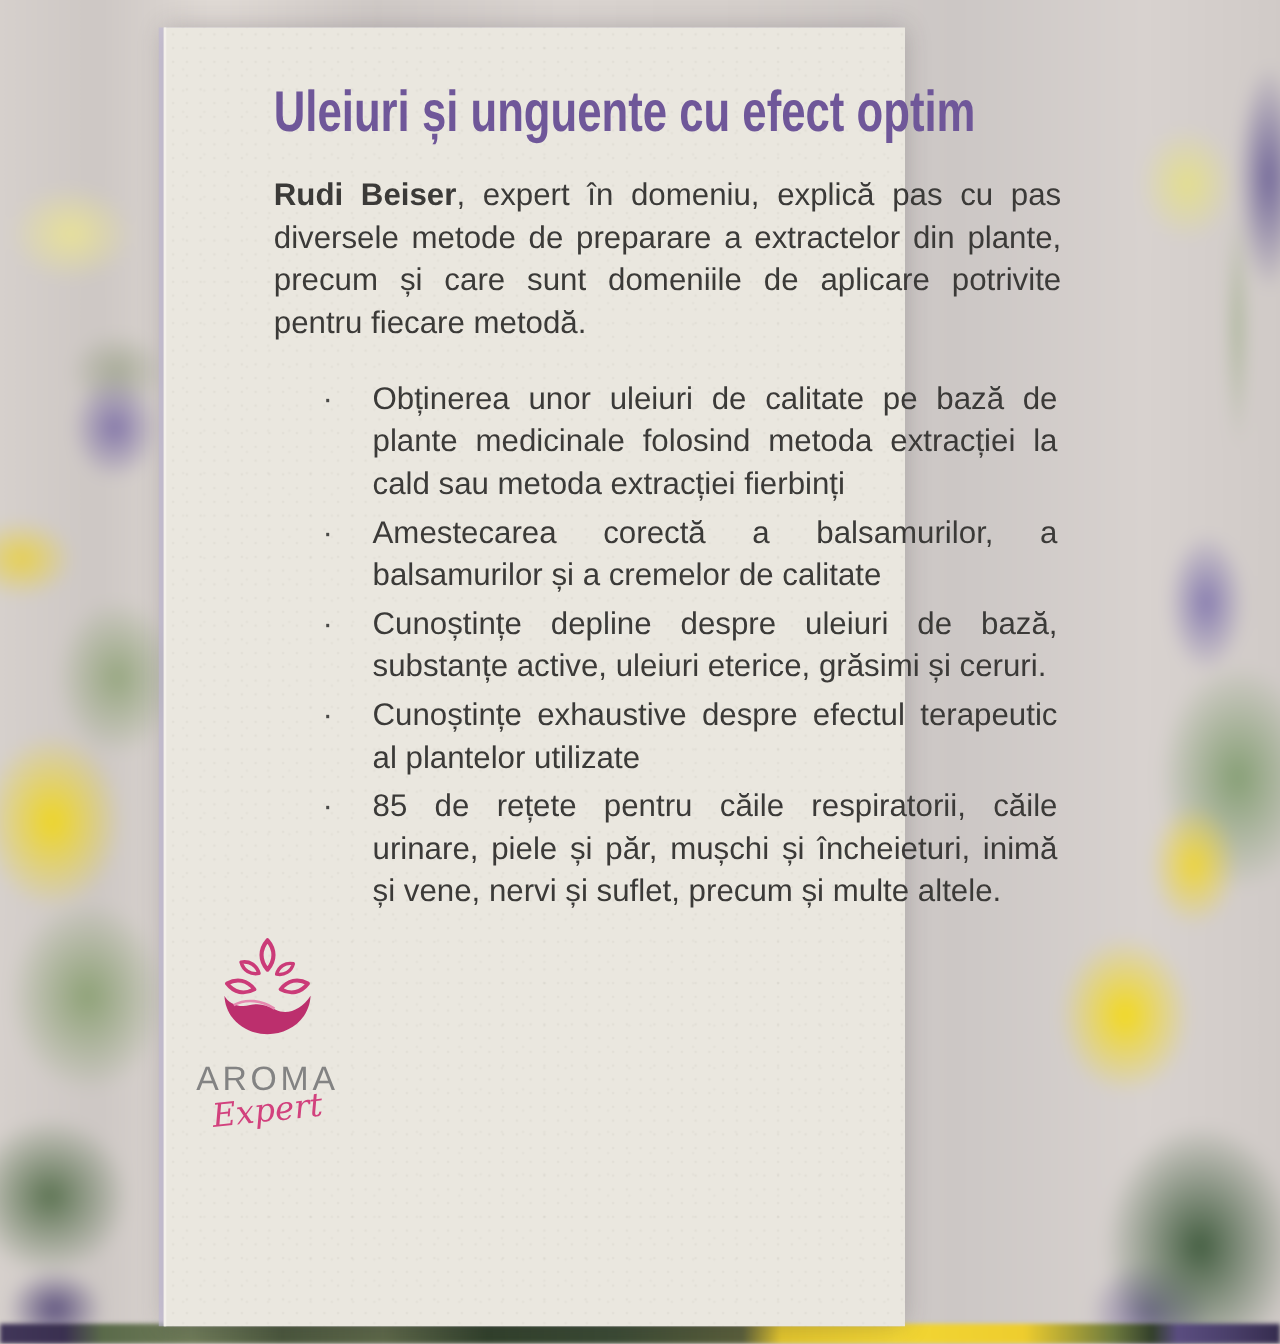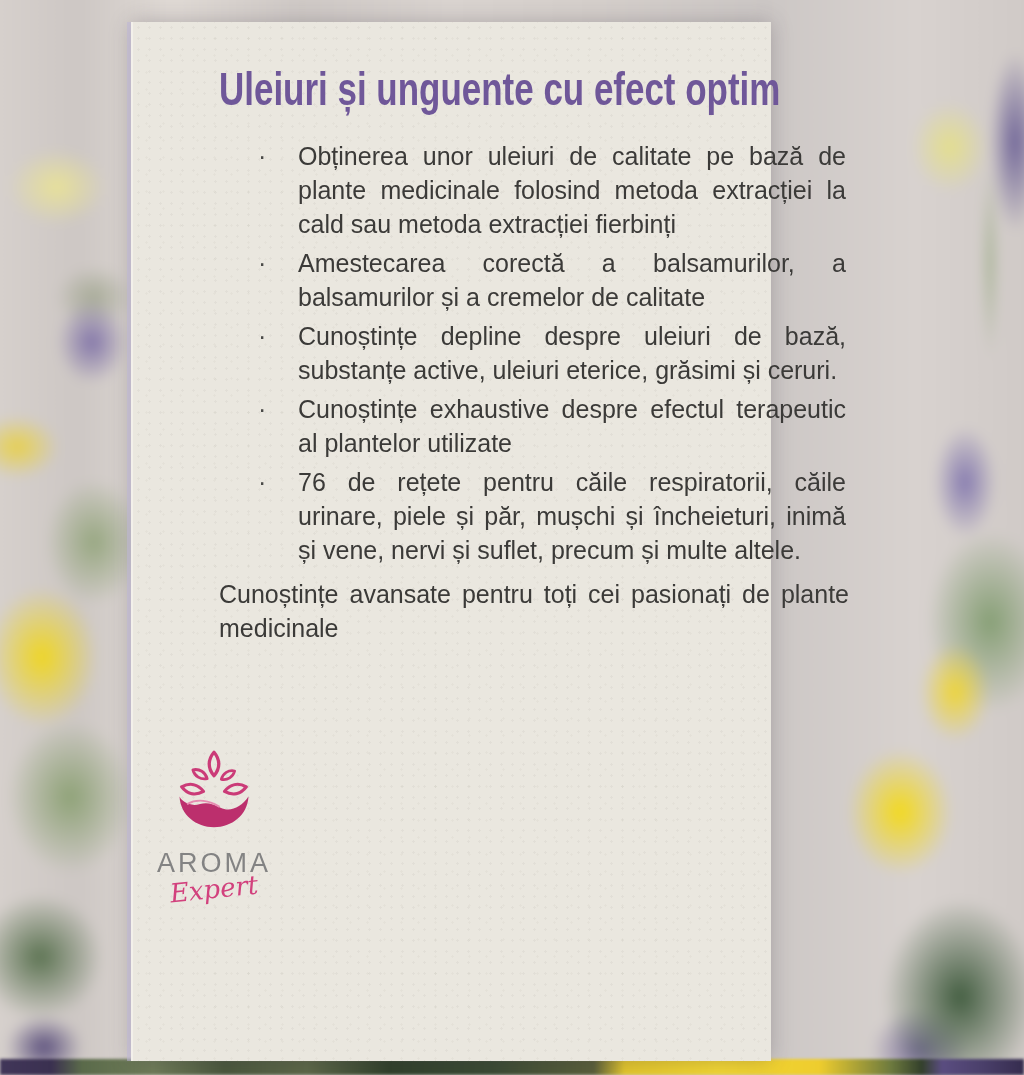--- a/index.html
+++ b/index.html
@@ -37,21 +37,21 @@
   .strip{
     position:absolute;left:0;right:0;top:1059px;height:16px;
     filter:blur(1.5px);
     background:linear-gradient(90deg,
       #413659 0%,#3a3050 5%,#5a6a4a 8%,#6f7c58 15%,#4a573c 22%,#5d6848 30%,
       #30402a 38%,#3a4a33 48%,#5a5f3a 58%,#e3c62c 61%,#f2d633 70%,#eecd2e 80%,
       #6d7a3e 87%,#33402b 90%,#5a4d80 92%,#4a3f6a 96%,#352c4e 100%);
   }
   
   .card{
-    position:absolute;left:131px;top:22px;width:640px;height:1039px;
+    position:absolute;left:131px;top:22px;width:593px;height:1039px;
     background-color:#eae7df;
     background-image:
       radial-gradient(rgba(90,85,70,.055) 1px, transparent 1.3px),
       radial-gradient(rgba(90,85,70,.04) 1px, transparent 1.3px);
     background-size:11px 11px,17px 17px;
     background-position:0 0,5px 8px;
     border-left:2px solid #f3f0ea;
     box-shadow:-4px 0 0 rgba(190,182,215,.55), 0 0 20px rgba(60,55,70,.28);
     padding-top:44px;box-sizing:border-box;
   }
@@ -98,30 +98,30 @@
 </head>
 <body>
 
 <div class="photo"></div>
 <div class="strip"></div>
 
 <div class="card">
   <h1 class="heading">Uleiuri și unguente cu efect optim</h1>
 
 
+  <p class="para p2"><span class="bold">Rudi Beiser</span><span>, expert în domeniu, explică pas cu pas diversele metode de preparare a extractelor din plante, precum și care sunt domeniile de aplicare potrivite pentru fiecare metodă.</span></p>
 
   <ul class="benefits">
     <li><span class="dot">·</span><span>Obținerea unor uleiuri de calitate pe bază de plante medicinale folosind metoda extracției la cald sau metoda extracției fierbinți</span></li>
     <li><span class="dot">·</span><span>Amestecarea corectă a balsamurilor, a balsamurilor și a cremelor de calitate</span></li>
     <li><span class="dot">·</span><span>Cunoștințe depline despre uleiuri de bază, substanțe active, uleiuri eterice, grăsimi și ceruri.</span></li>
     <li><span class="dot">·</span><span>Cunoștințe exhaustive despre efectul terapeutic al plantelor utilizate</span></li>
-    <li><span class="dot">·</span><span>76 de rețete pentru căile respiratorii, căile urinare, piele și păr, mușchi și încheieturi, inimă și vene, nervi și suflet, precum și multe altele.</span></li>
+    <li><span class="dot">·</span><span>85 de rețete pentru căile respiratorii, căile urinare, piele și păr, mușchi și încheieturi, inimă și vene, nervi și suflet, precum și multe altele.</span></li>
   </ul>
 
-  <p class="para closing">Cunoștințe avansate pentru toți cei pasionați de plante medicinale</p>
 
   <div class="logo">
     <svg width="84" height="82" viewBox="0 0 90 88">
       <g fill="none" stroke="#cb3b78" stroke-width="3.4" stroke-linejoin="round">
         <path d="M0,-12 C6.5,-4.5 6.5,4.5 0,12 C-6.5,4.5 -6.5,-4.5 0,-12 Z" transform="translate(45,15) scale(1.05)"></path>
         <path d="M0,-10 C5.5,-4 5.5,4 0,10 C-5.5,4 -5.5,-4 0,-10 Z" transform="translate(60,27) rotate(58) scale(0.85)"></path>
         <path d="M0,-12 C6.5,-4.5 6.5,4.5 0,12 C-6.5,4.5 -6.5,-4.5 0,-12 Z" transform="translate(68,42) rotate(78)"></path>
         <path d="M0,-10 C5.5,-4 5.5,4 0,10 C-5.5,4 -5.5,-4 0,-10 Z" transform="translate(30,26) rotate(-58) scale(0.9)"></path>
         <path d="M0,-12 C6.5,-4.5 6.5,4.5 0,12 C-6.5,4.5 -6.5,-4.5 0,-12 Z" transform="translate(22,42) rotate(-78)"></path>
       </g>

